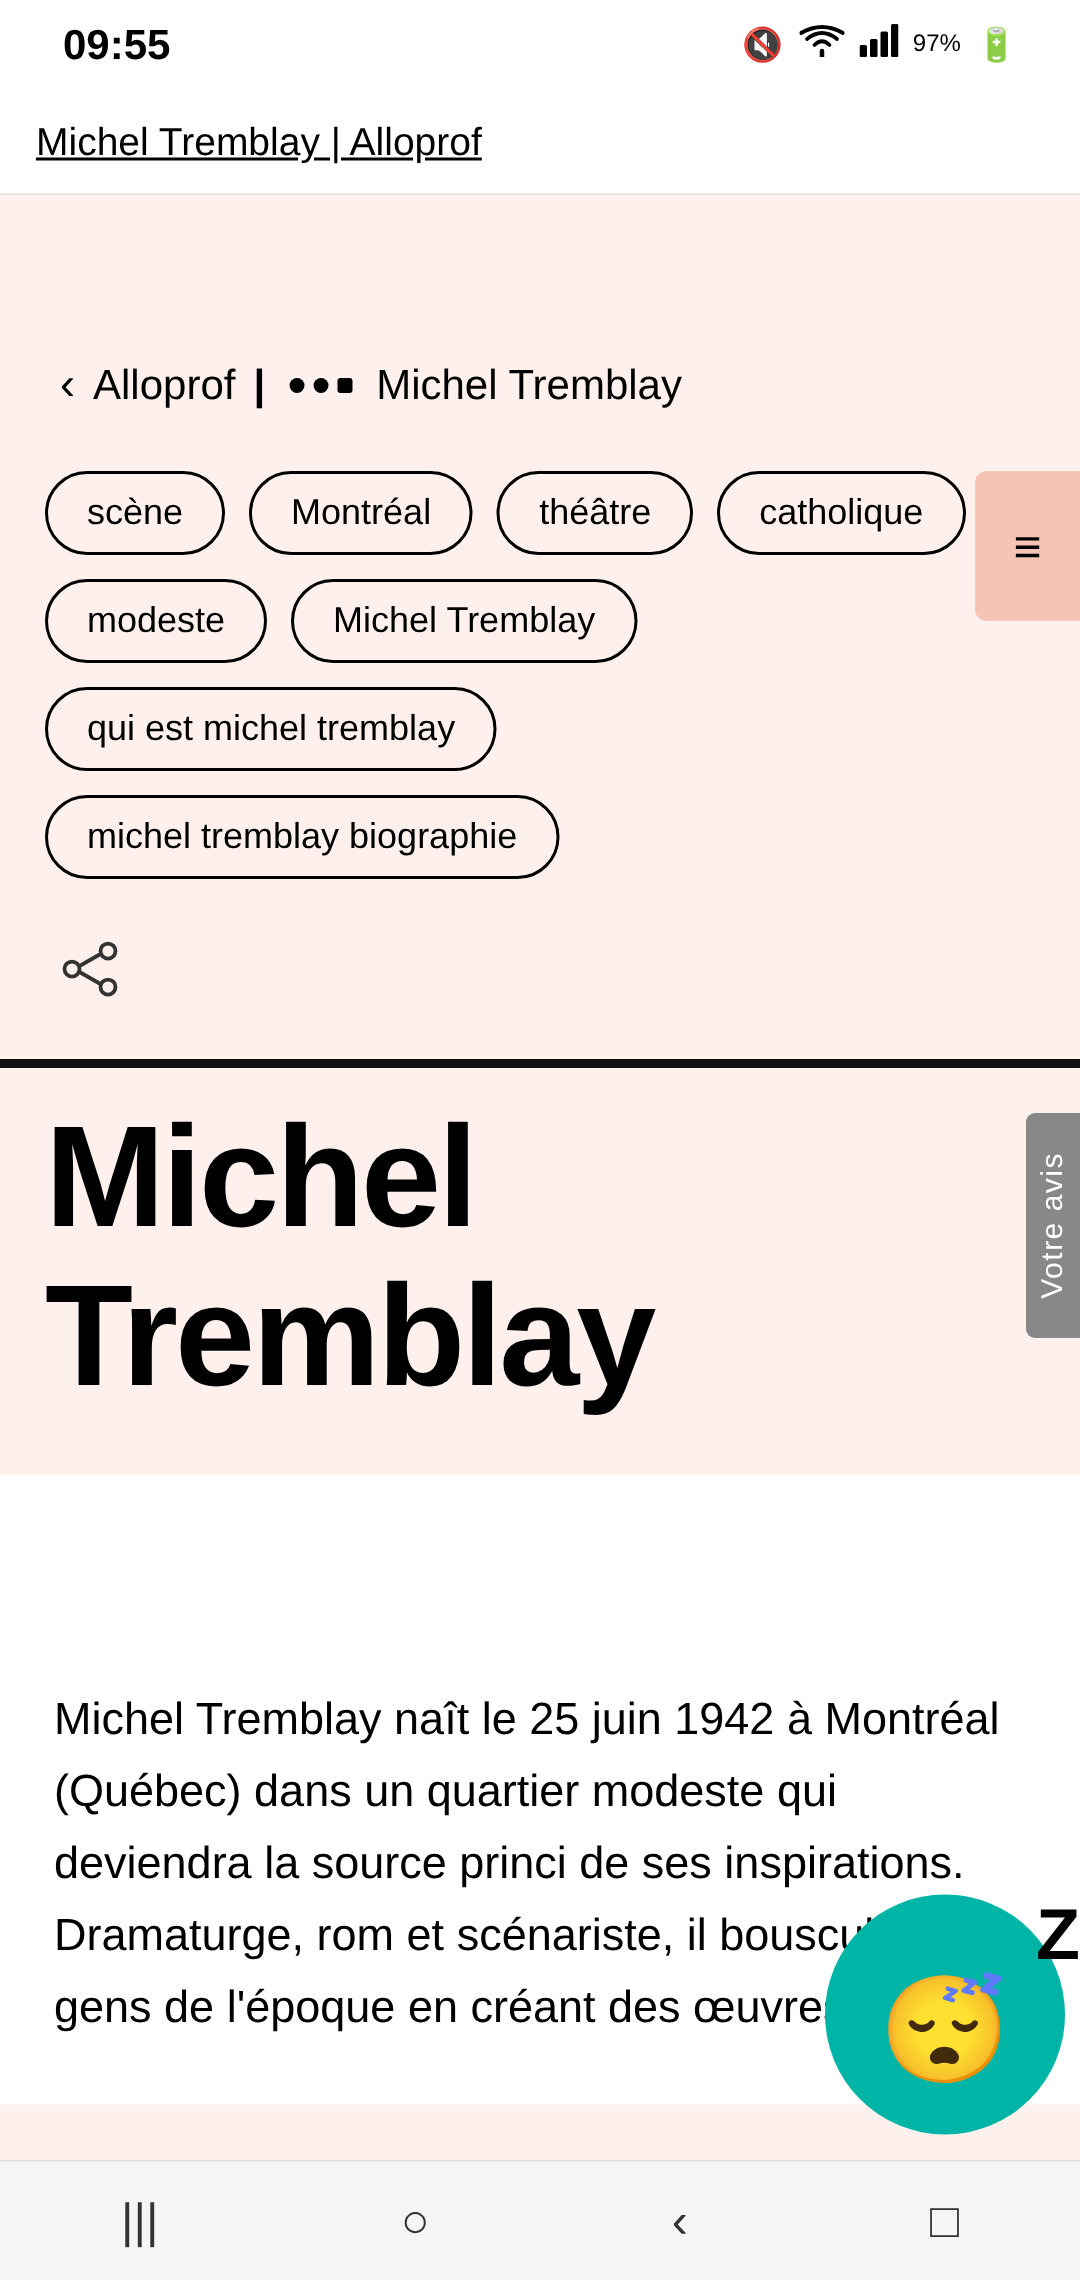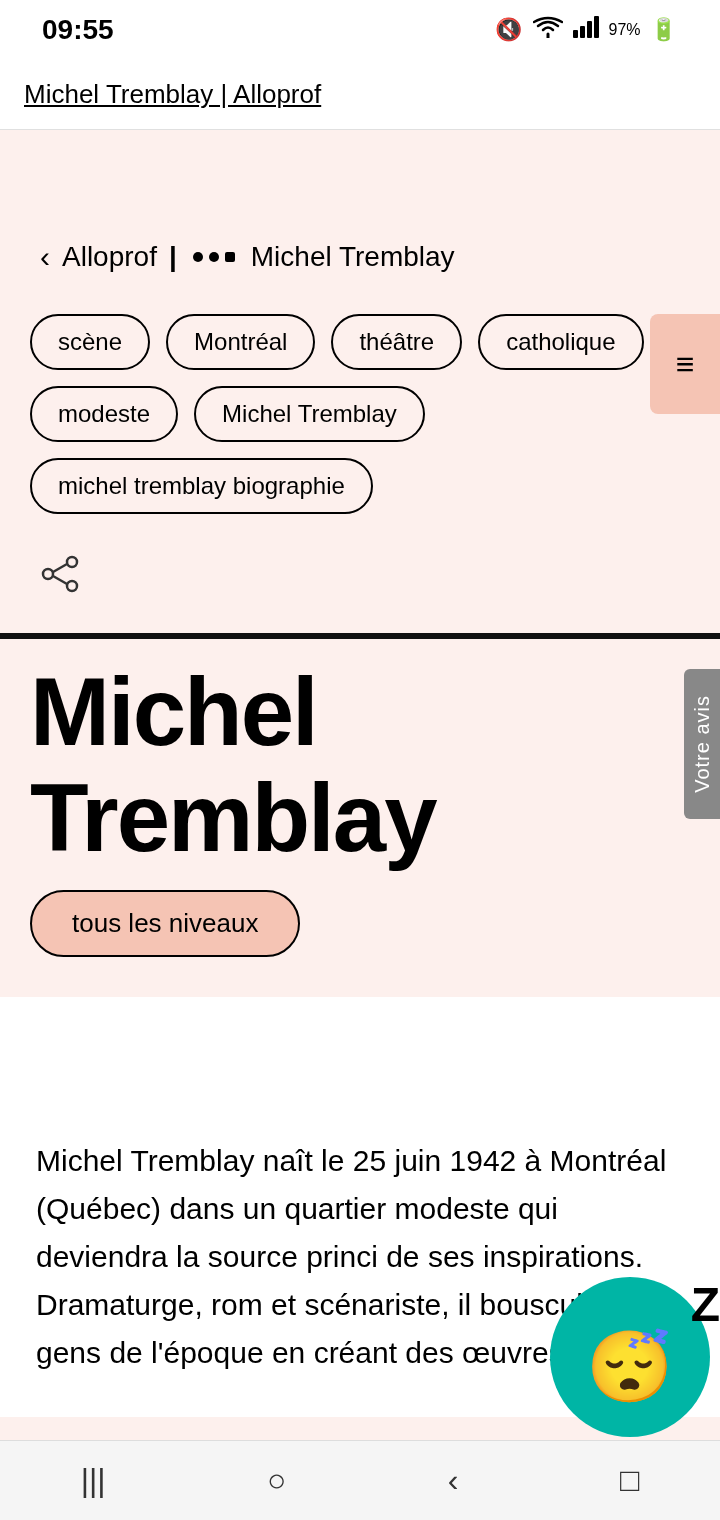--- a/index.html
+++ b/index.html
@@ -332,20 +332,21 @@
     <span class="breadcrumb-page">Michel Tremblay</span>
   </div>
 
   <div class="tags-container">
     <span class="tag">scène</span>
     <span class="tag">Montréal</span>
     <span class="tag">théâtre</span>
     <span class="tag">catholique</span>
     <span class="tag">modeste</span>
     <span class="tag">Michel Tremblay</span>
+    <span class="tag">qui est michel tremblay</span>
     <span class="tag">michel tremblay biographie</span>
 
     <div class="toc-button">
       <span class="toc-icon">≡</span>
     </div>
   </div>
 
   <div class="share-area">
     <span class="share-icon">
       <svg width="40" height="40" viewBox="0 0 40 40" fill="none">
@@ -356,21 +357,20 @@
         <line x1="13" y1="22" x2="27" y2="30" stroke="#333" stroke-width="2.5"></line>
       </svg>
     </span>
   </div>
 
   <div class="divider"></div>
 
   <div class="title-section">
     <h1 class="page-title">Michel Tremblay</h1>
 
-    <div class="level-badge">tous les niveaux</div>
 
     
     <div class="votre-avis">
       <span class="votre-avis-text">Votre avis</span>
     </div>
   </div>
 
   <div class="white-gap"></div>
 
   <div class="article-section">

